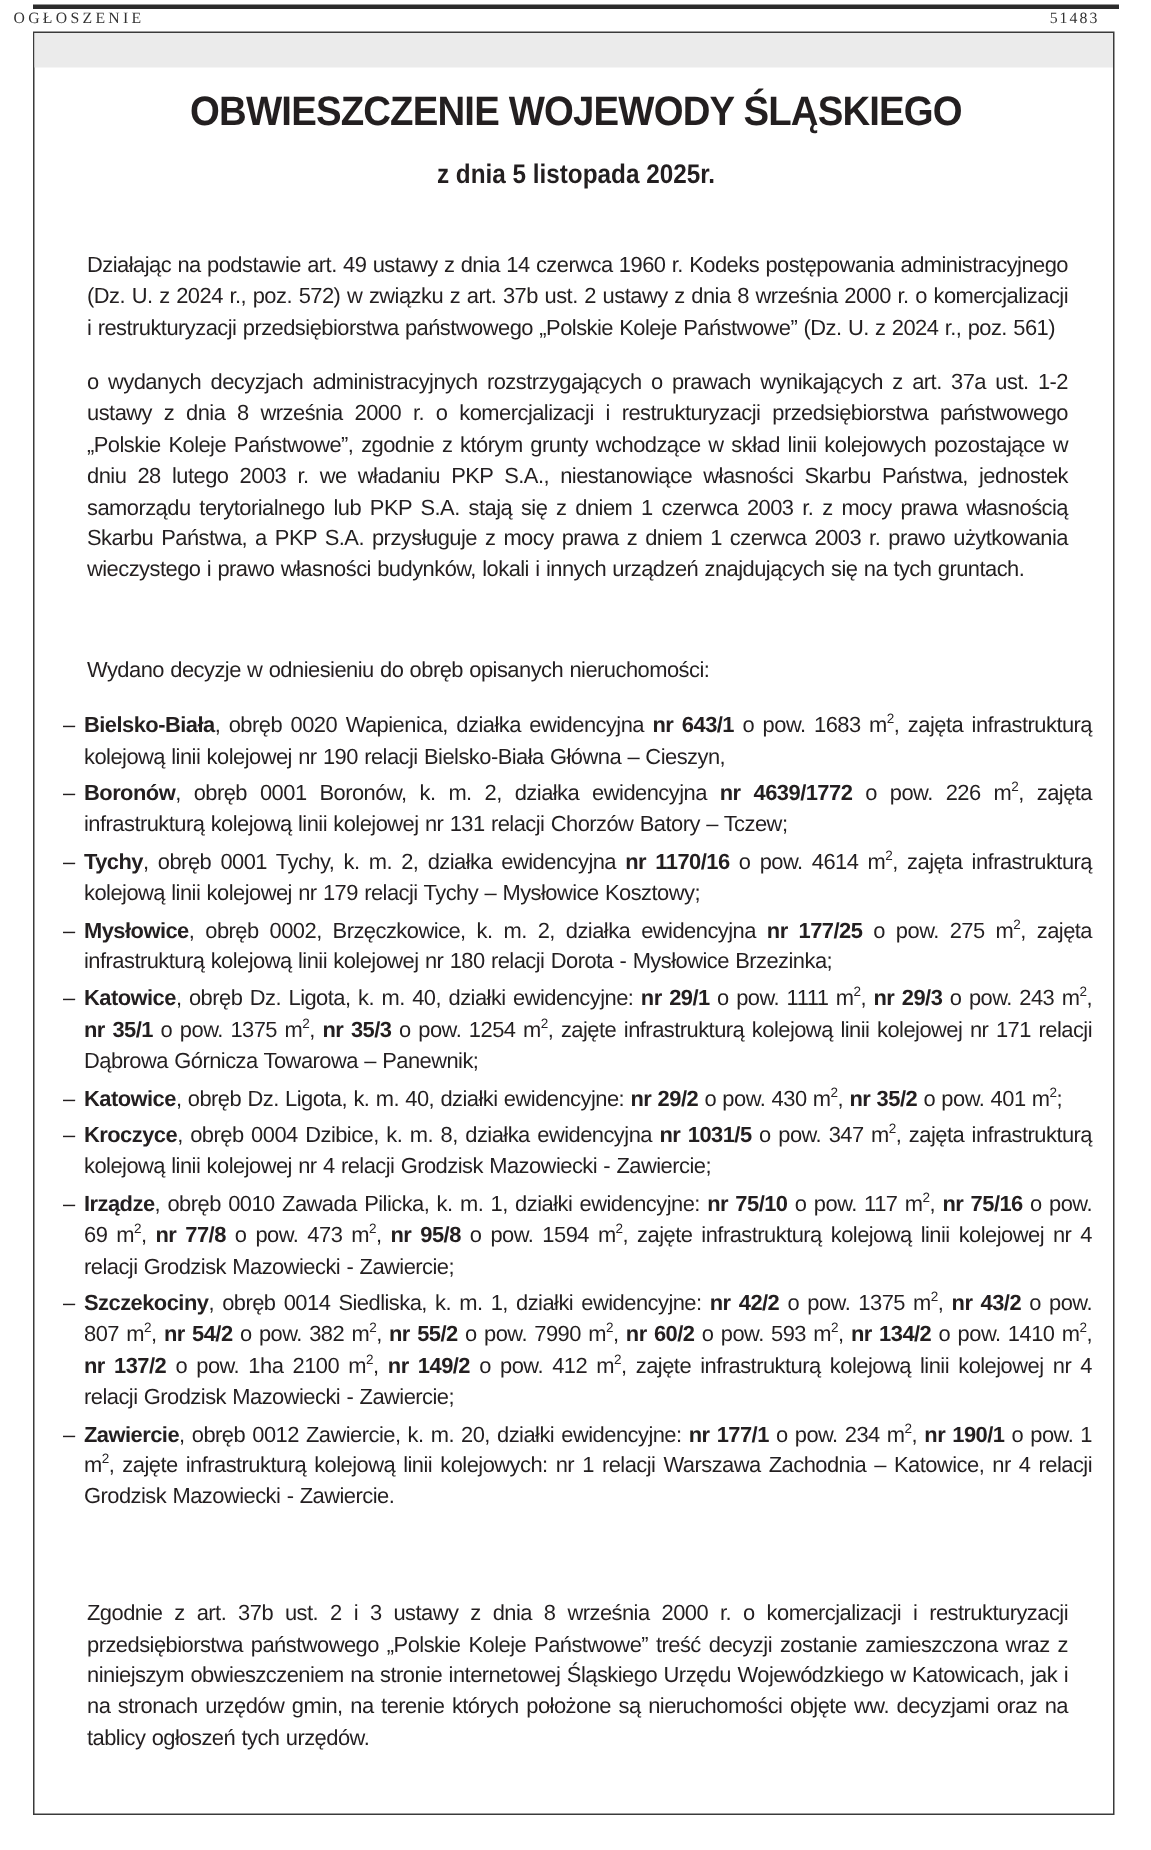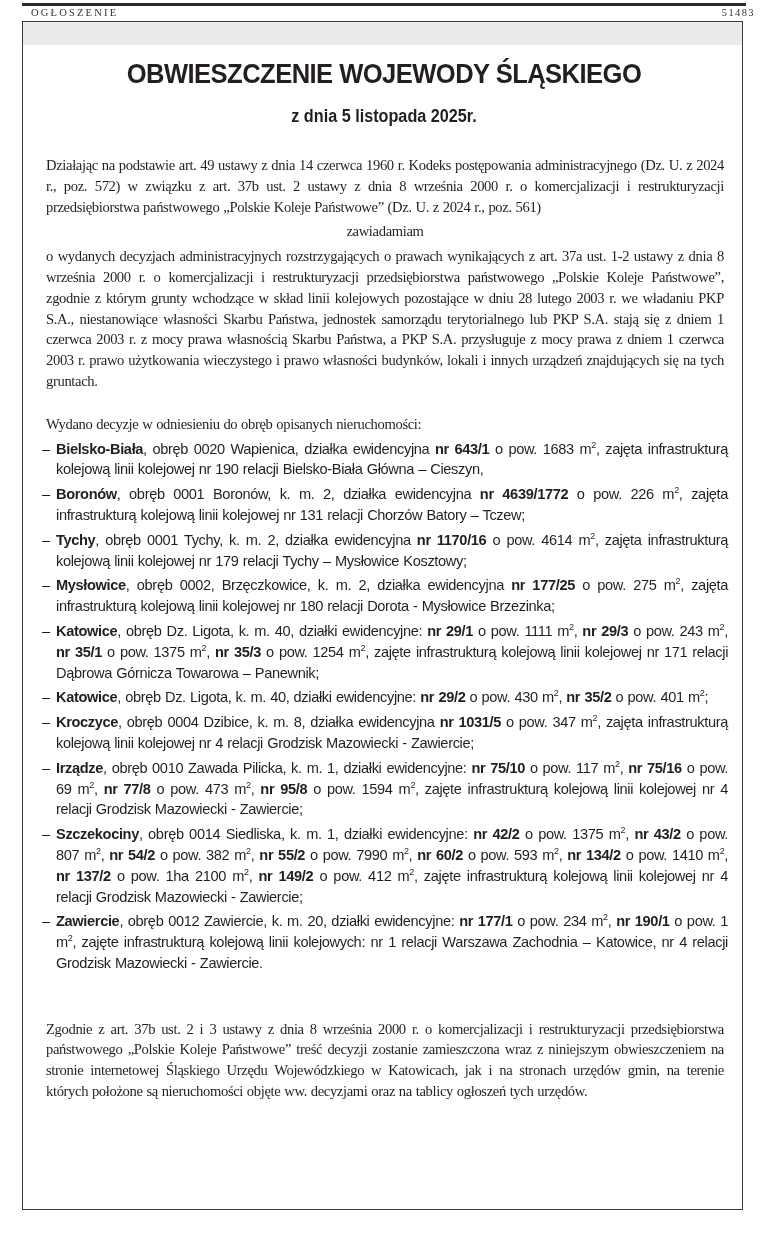--- a/index.html
+++ b/index.html
@@ -1,33 +1,33 @@
 <!DOCTYPE html>
 <html><head>
 <meta charset="utf-8">
 <style>
   html, body { margin: 0; padding: 0; background: #ffffff; }
   body { width: 767px; height: 1233px; position: relative; overflow: hidden;
          font-family: "Liberation Sans", sans-serif; color: #231f20; }
   .topbar { position: absolute; left: 22px; top: 3px; width: 724px; height: 3px; background: #2b2b2b; }
-  .runhead { position: absolute; left: 31px; top: 7px; width: 724px; height: 12px;
+  .runhead { position: absolute; left: 9px; top: 7px; width: 724px; height: 12px;
              font-family: "Liberation Serif", serif; font-size: 10.5px; letter-spacing: 2.2px; color: #333; }
   .runhead .left { position: absolute; left: 0; top: 0; }
   .runhead .right { position: absolute; right: 0; top: 0; letter-spacing: 1.4px; margin-left: 12px; }
   .frame { position: absolute; left: 22px; top: 21px; width: 721px; height: 1189px;
            border: 1.5px solid #3a3a3a; box-sizing: border-box; }
   .frame .band { position: absolute; left: 0; top: 0; right: 0; height: 23px; background: #ebebeb; }
   .title { position: absolute; left: 22px; width: 724px; top: 58px; text-align: center;
            font-family: "Liberation Sans", sans-serif; font-weight: bold; font-size: 27.5px;
            letter-spacing: -0.6px; transform: scaleX(0.93); transform-origin: center; color: #231f20; }
   .subtitle { position: absolute; left: 22px; width: 724px; top: 106px; text-align: center;
               font-weight: bold; font-size: 18px; transform: scaleX(0.9); transform-origin: center; }
   .content { position: absolute; left: 42px; top: 151px; width: 686px;
              font-size: 14.6px; line-height: 20.8px; text-align: justify; }
-  .content p { margin: 4px; font-family: Liberation Serif, serif; }
+  .content p { margin: 16px; }
   .narrow { letter-spacing: -0.35px; word-spacing: 0.5px; }
   .center { text-align: center; }
   .gap { height: 14px; }
   .gap-lg { height: 37px; }
   .gap-sm { height: 6px; }
   .list { margin: 0; padding: 0; list-style: none; }
   .list li { position: relative; padding-left: 14px; margin-bottom: 4px; }
   .list li .dash { position: absolute; left: 0; top: 0; }
   b { font-weight: bold; }
   sup { font-size: 9px; line-height: 0; vertical-align: 6px; }
@@ -43,21 +43,20 @@
 
 <div class="frame">
   <div class="band"></div>
 </div>
 
 <div class="title">OBWIESZCZENIE WOJEWODY ŚLĄSKIEGO</div>
 <div class="subtitle">z dnia 5 listopada 2025r.</div>
 
 <div class="content narrow">
   <p>Działając na podstawie art. 49 ustawy z dnia 14 czerwca 1960 r. Kodeks postępowania administracyjnego (Dz. U. z 2024 r., poz. 572) w związku z art. 37b ust. 2 ustawy z dnia 8 września 2000 r. o komercjalizacji i restrukturyzacji przedsiębiorstwa państwowego „Polskie Koleje Państwowe” (Dz. U. z 2024 r., poz. 561)</p>
-  <p class="center">zawiadamiam</p>
   <p>o wydanych decyzjach administracyjnych rozstrzygających o prawach wynikających z art. 37a ust. 1-2 ustawy z dnia 8 września 2000 r. o komercjalizacji i restrukturyzacji przedsiębiorstwa państwowego „Polskie Koleje Państwowe”, zgodnie z którym grunty wchodzące w skład linii kolejowych pozostające w dniu 28 lutego 2003 r. we władaniu PKP S.A., niestanowiące własności Skarbu Państwa, jednostek samorządu terytorialnego lub PKP S.A. stają się z dniem 1 czerwca 2003 r. z mocy prawa własnością Skarbu Państwa, a PKP S.A. przysługuje z mocy prawa z dniem 1 czerwca 2003 r. prawo użytkowania wieczystego i prawo własności budynków, lokali i innych urządzeń znajdujących się na tych gruntach.</p>
   <div class="gap"></div>
   <p>Wydano decyzje w odniesieniu do obręb opisanych nieruchomości:</p>
   <ul class="list" id="property-list">
       <li><span class="dash">–</span><b>Bielsko-Biała</b><span>, obręb 0020 Wapienica, działka ewidencyjna </span><b>nr 643/1</b><span> o pow. 1683 m</span><sup>2</sup><span>, zajęta infrastrukturą kolejową linii kolejowej nr 190 relacji Bielsko-Biała Główna – Cieszyn,</span></li>
       <li><span class="dash">–</span><b>Boronów</b><span>, obręb 0001 Boronów, k. m. 2, działka ewidencyjna </span><b>nr 4639/1772</b><span> o pow. 226 m</span><sup>2</sup><span>, zajęta infrastrukturą kolejową linii kolejowej nr 131 relacji Chorzów Batory – Tczew;</span></li>
       <li><span class="dash">–</span><b>Tychy</b><span>, obręb 0001 Tychy, k. m. 2, działka ewidencyjna </span><b>nr 1170/16</b><span> o pow. 4614 m</span><sup>2</sup><span>, zajęta infrastrukturą kolejową linii kolejowej nr 179 relacji Tychy – Mysłowice Kosztowy;</span></li>
       <li><span class="dash">–</span><b>Mysłowice</b><span>, obręb 0002, Brzęczkowice, k. m. 2, działka ewidencyjna </span><b>nr 177/25</b><span> o pow. 275 m</span><sup>2</sup><span>, zajęta infrastrukturą kolejową linii kolejowej nr 180 relacji Dorota - Mysłowice Brzezinka;</span></li>
       <li><span class="dash">–</span><b>Katowice</b><span>, obręb Dz. Ligota, k. m. 40, działki ewidencyjne: </span><b>nr 29/1</b><span> o pow. 1111 m</span><sup>2</sup><span>, </span><b>nr 29/3</b><span> o pow. 243 m</span><sup>2</sup><span>, </span><b>nr 35/1</b><span> o pow. 1375  m</span><sup>2</sup><span>, </span><b>nr 35/3</b><span> o pow. 1254  m</span><sup>2</sup><span>, zajęte infrastrukturą kolejową linii kolejowej nr 171 relacji Dąbrowa Górnicza Towarowa – Panewnik;</span></li>
       <li><span class="dash">–</span><b>Katowice</b><span>, obręb Dz. Ligota, k. m. 40, działki ewidencyjne: </span><b>nr 29/2</b><span> o pow. 430 m</span><sup>2</sup><span>, </span><b>nr 35/2</b><span> o pow. 401 m</span><sup>2</sup><span>;</span></li>

